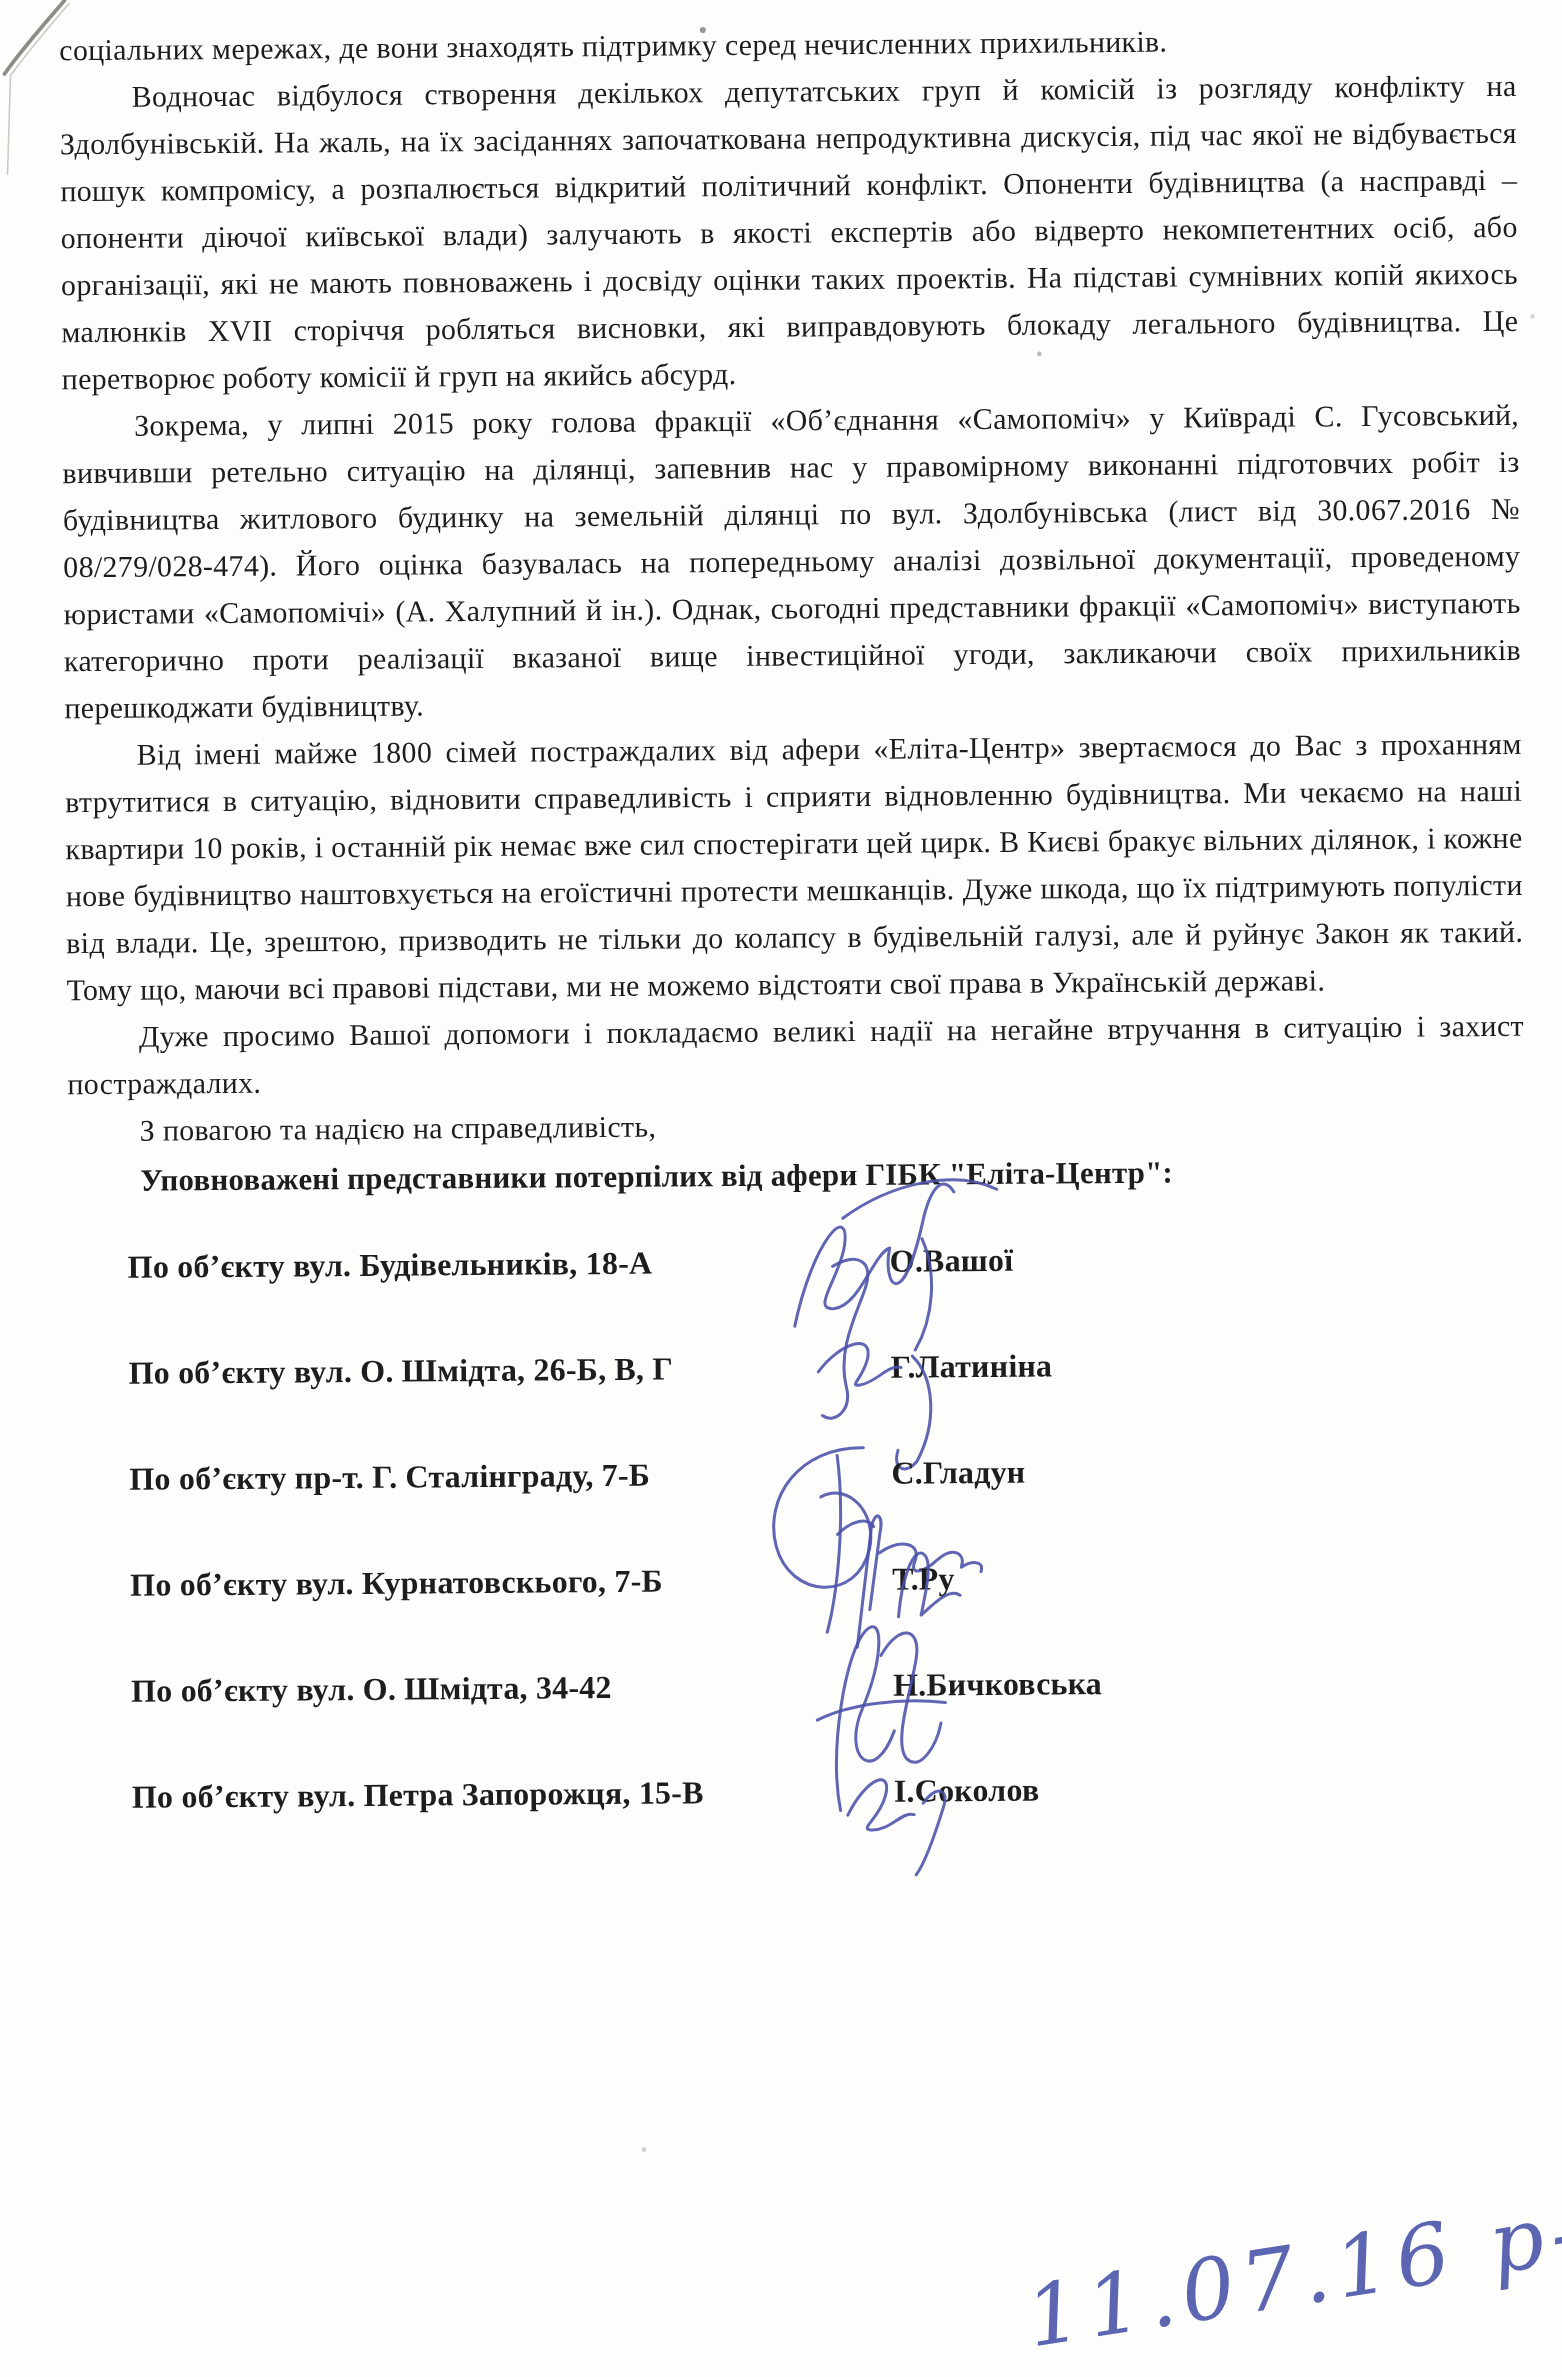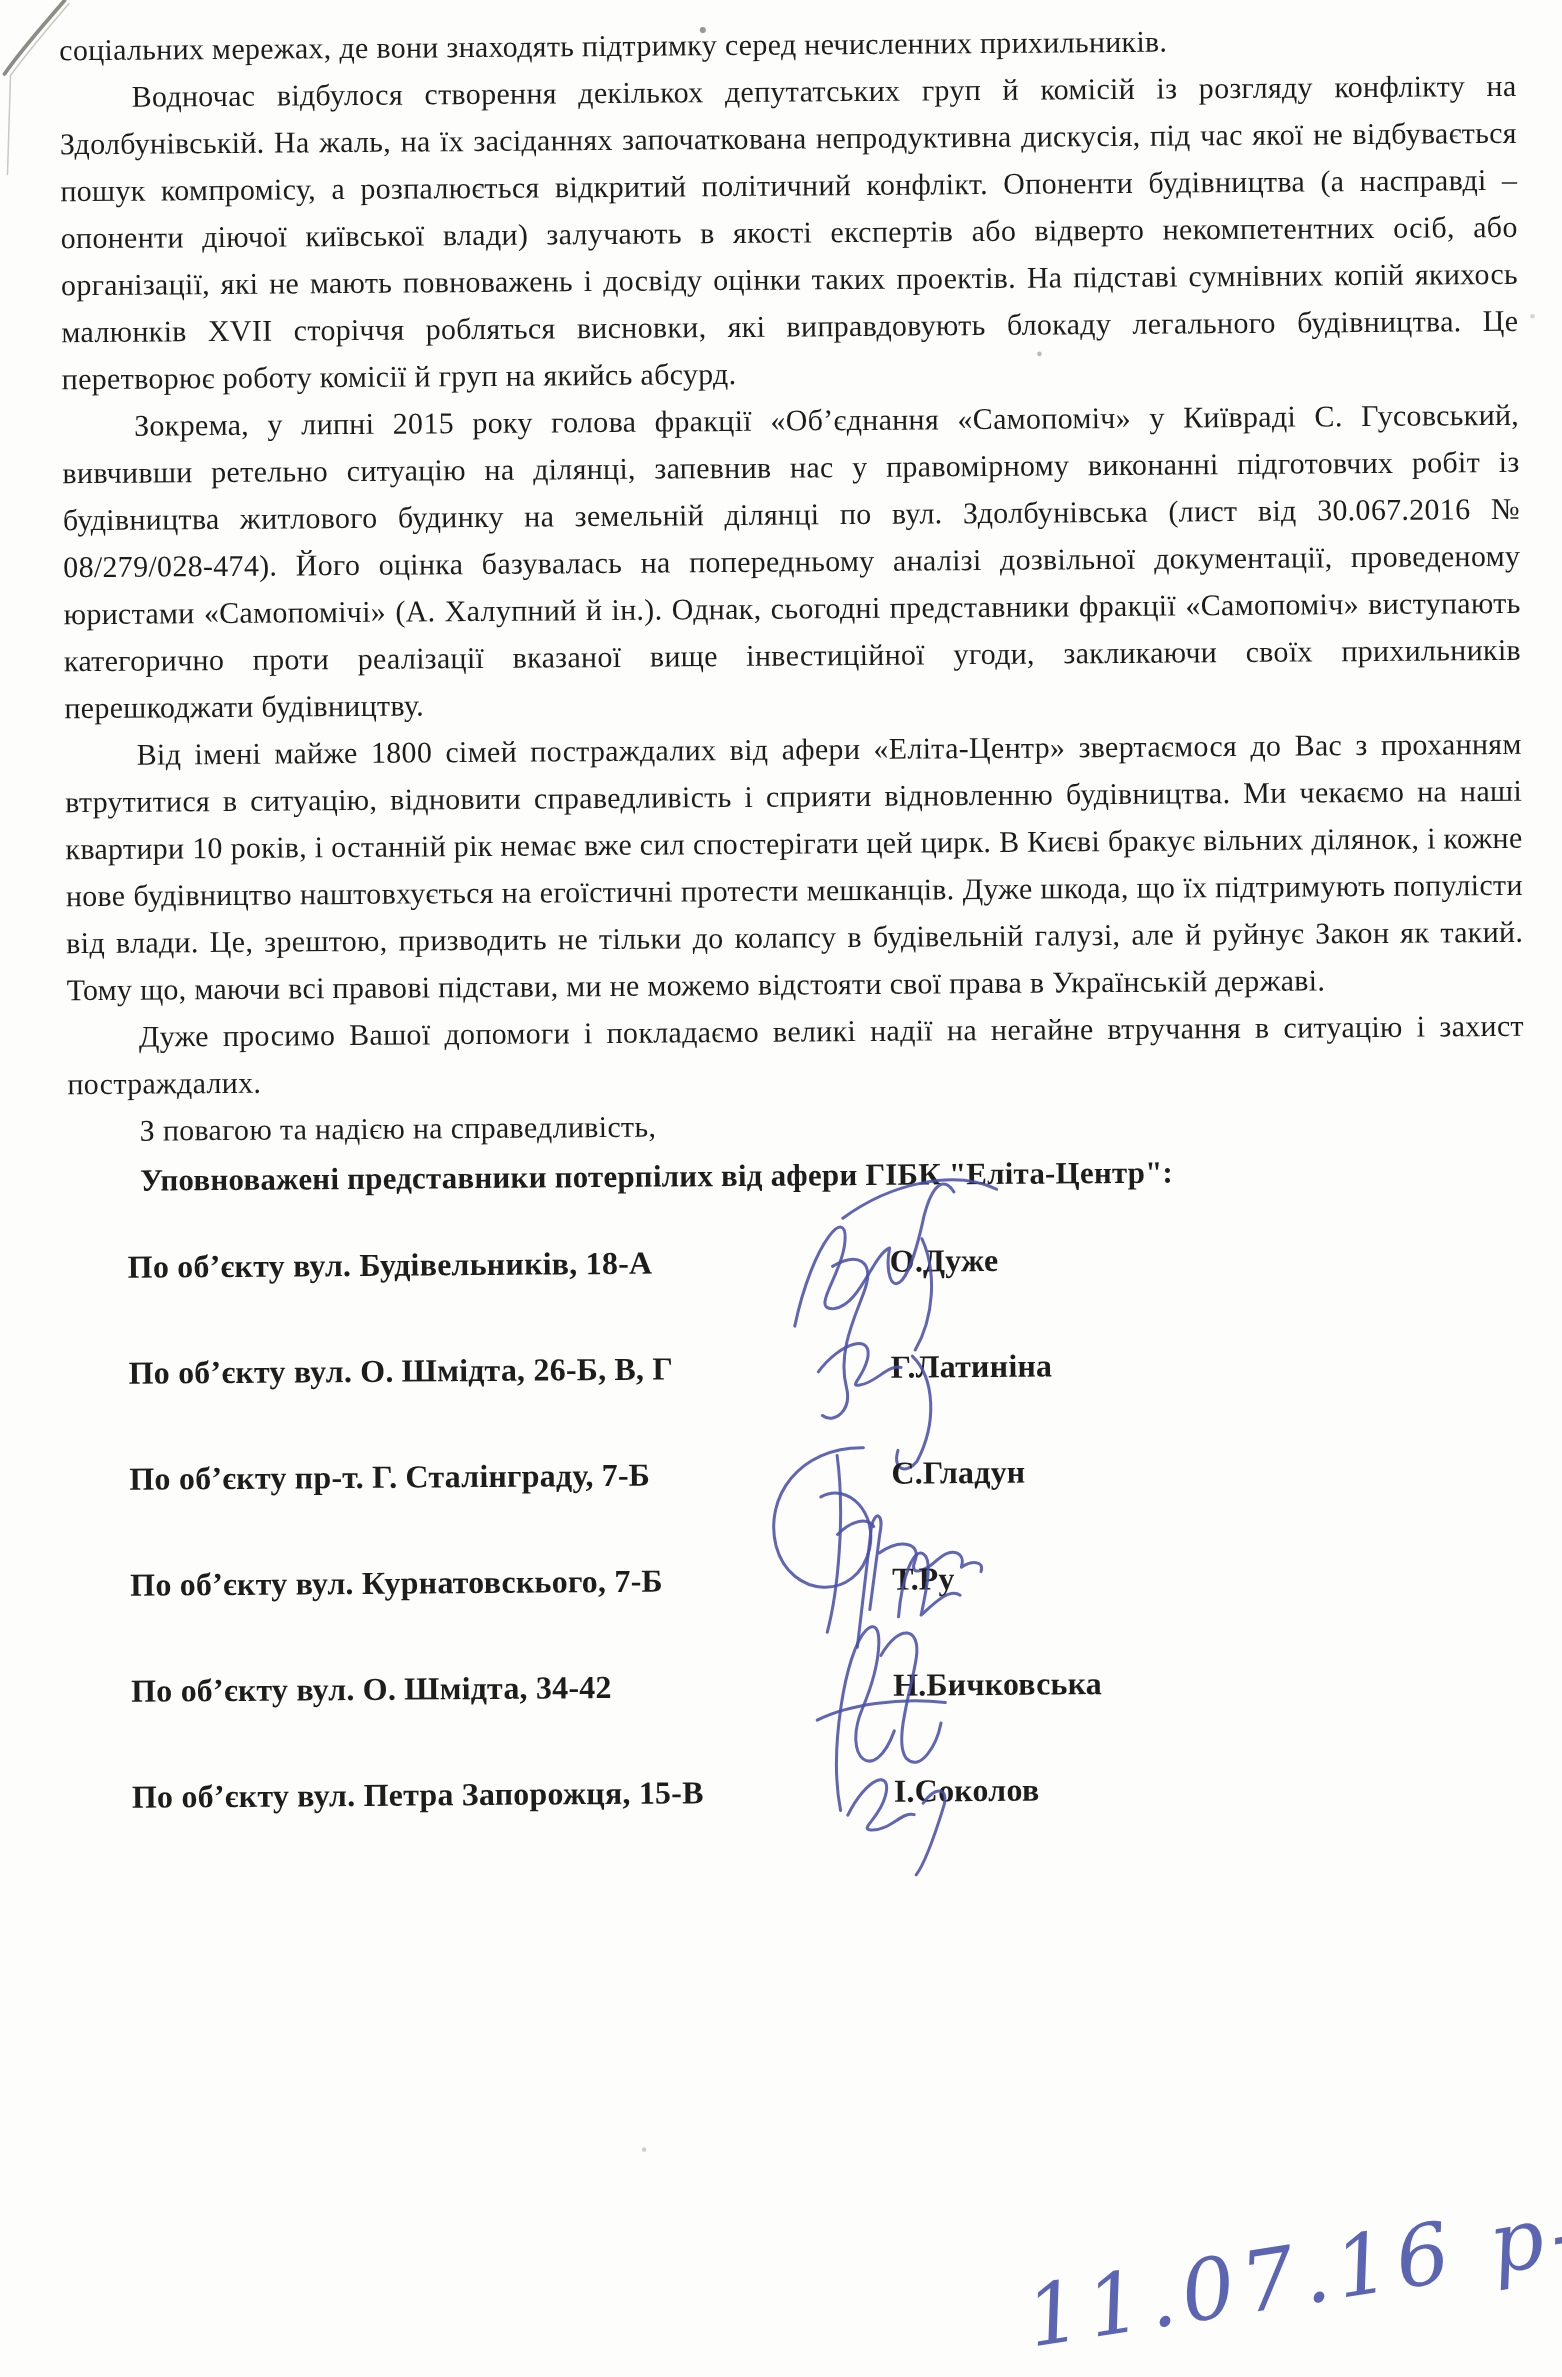--- a/index.html
+++ b/index.html
@@ -118,21 +118,21 @@
 
       <div class="sigrow">
         <span class="obj">По об’єкту вул. Будівельників, 18-А</span>
         <span class="scribble sig1">
           <svg width="256" height="218" viewBox="0 0 340 290">
             <path d="M55,235 C80,120 130,70 122,128 C116,170 75,215 108,212 C142,208 160,140 182,132 C172,180 198,225 228,90 C240,45 256,38 268,58"></path>
             <path d="M120,92 C185,45 270,28 325,55"></path>
             <path d="M225,120 C245,165 240,225 215,268"></path>
           </svg>
         </span>
-        <span class="name">О.Дуже</span>
+        <span class="name">О.Вашої</span>
       </div>
 
       <div class="sigrow">
         <span class="obj">По об’єкту вул. О. Шмідта, 26-Б, В, Г</span>
         <span class="scribble sig2">
           <svg width="249" height="241" viewBox="0 0 330 320">
             <path d="M95,40 C130,20 150,35 138,70 C128,100 100,150 112,200 C120,232 95,250 80,238"></path>
             <path d="M75,180 C105,140 150,128 140,165 C133,190 115,200 130,198 C152,195 168,170 185,175"></path>
             <path d="M200,160 C230,190 232,250 205,300 C190,318 172,310 180,285"></path>
           </svg>

